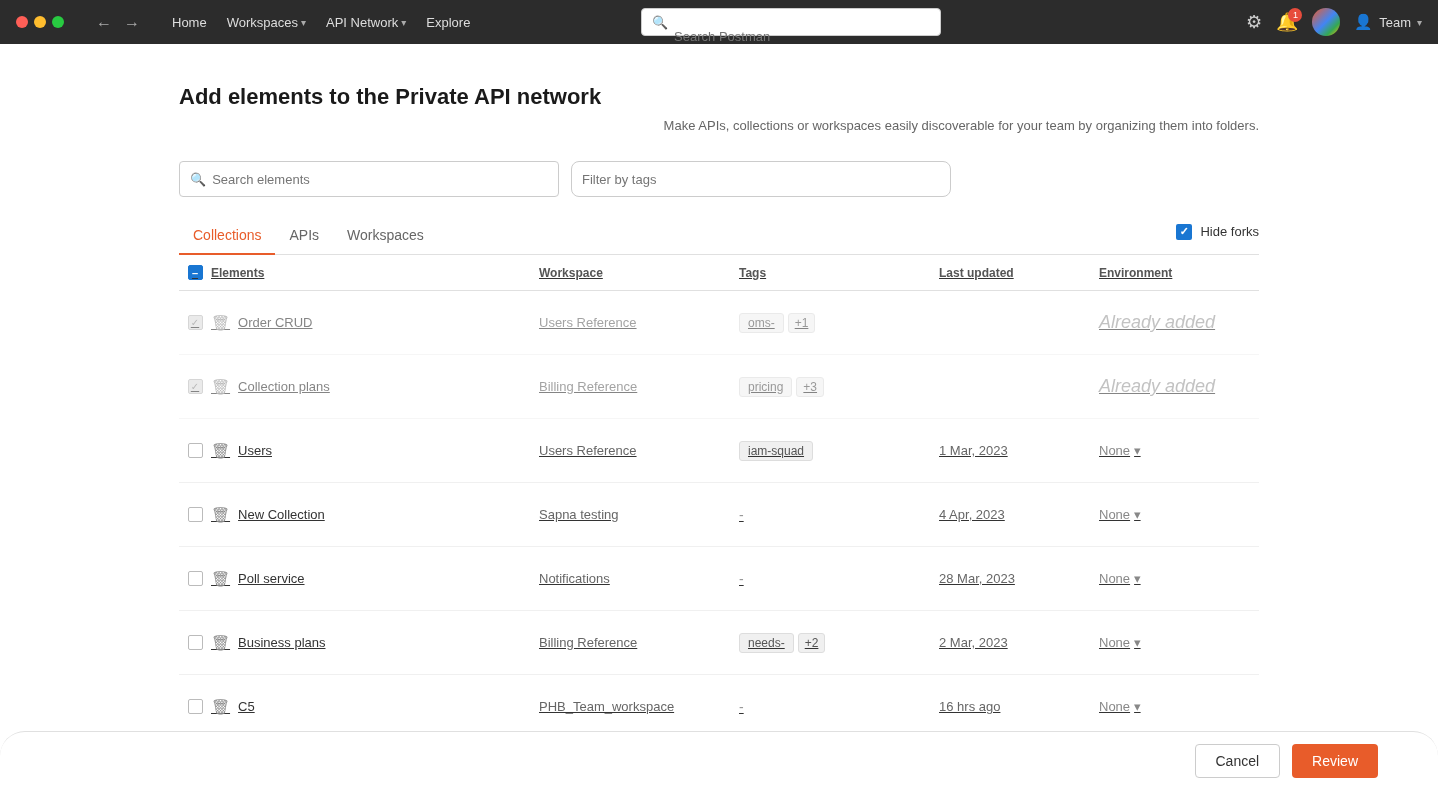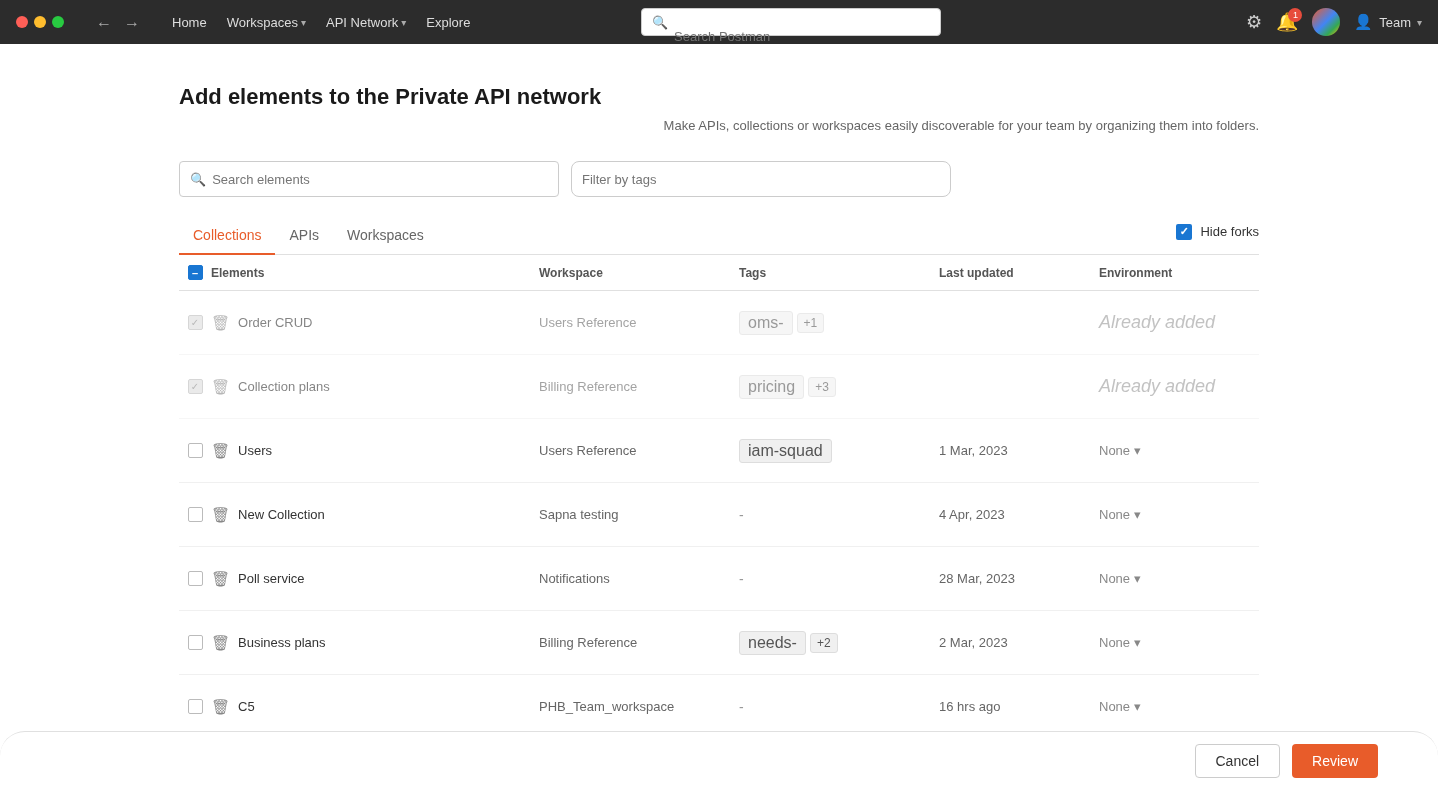--- a/index.html
+++ b/index.html
@@ -53,21 +53,21 @@
 
     
     .tabs-row { display: flex; align-items: center; border-bottom: 1px solid #e0e0e0; margin-bottom: 0; }
     .tab { padding: 10px 14px; font-size: 14px; cursor: pointer; color: #666; border-bottom: 2px solid transparent; margin-bottom: -1px; }
     .tab.active { color: #e85c2a; border-bottom: 2px solid #e85c2a; font-weight: 500; }
     .hide-forks { margin-left: auto; display: flex; align-items: center; gap: 8px; font-size: 13px; color: #333; padding-bottom: 8px; }
     .checkbox-blue { width: 16px; height: 16px; background: #1976d2; border-radius: 2px; display: flex; align-items: center; justify-content: center; cursor: pointer; }
     .checkbox-blue::after { content: '✓'; color: #fff; font-size: 11px; font-weight: bold; }
 
     
-    .table-container { margin-top: 0; overflow: hidden; }
+    .table-container { margin-top: 0; overflow: hidden; text-decoration: underline; }
     .table-header {
       display: grid;
       grid-template-columns: 32px 1fr 200px 200px 160px 160px;
       padding: 10px 0; border-bottom: 1px solid #e0e0e0;
       font-size: 12px; font-weight: 600; color: #555; align-items: center;
     }
     .table-row {
       display: grid;
       grid-template-columns: 32px 1fr 200px 200px 160px 160px;
       padding: 14px 0; border-bottom: 1px solid #f0f0f0;
@@ -81,21 +81,21 @@
     .checkbox.checked::after { content: '–'; color: #fff; font-size: 11px; font-weight: bold; }
     .checkbox.tick { background: #ddd; border-color: #bbb; display: flex; align-items: center; justify-content: center; }
     .checkbox.tick::after { content: '✓'; color: #888; font-size: 10px; }
 
     .col-element { display: flex; align-items: center; gap: 8px; }
     .element-icon { font-size: 15px; color: #888; }
     .element-name { font-size: 13px; color: #333; }
 
     .col-workspace { font-size: 13px; color: #666; }
     .col-tags { display: flex; align-items: center; gap: 4px; flex-wrap: wrap; }
-    .tag { background: #f0f0f0; border: 1px solid #ddd; border-radius: 3px; padding: 2px 8px; font-size: 16px; color: #555; }
+    .tag { background: #f0f0f0; border: 1px solid #ddd; border-radius: 3px; padding: 2px 8px; font-size: 12px; color: #555; }
     .tag-more { background: #f0f0f0; border: 1px solid #ddd; border-radius: 3px; padding: 2px 6px; font-size: 12px; color: #555; }
     .col-date { font-size: 13px; color: #666; }
     .col-env { display: flex; align-items: center; gap: 4px; }
     .env-select { font-size: 13px; color: #888; background: none; border: none; cursor: pointer; display: flex; align-items: center; gap: 4px; }
 
     .already-added { font-size: 18px; color: #999; font-style: italic; }
     .dash { color: #999; }
 
     
     .table-scroll { max-height: 440px; overflow-y: auto; }

